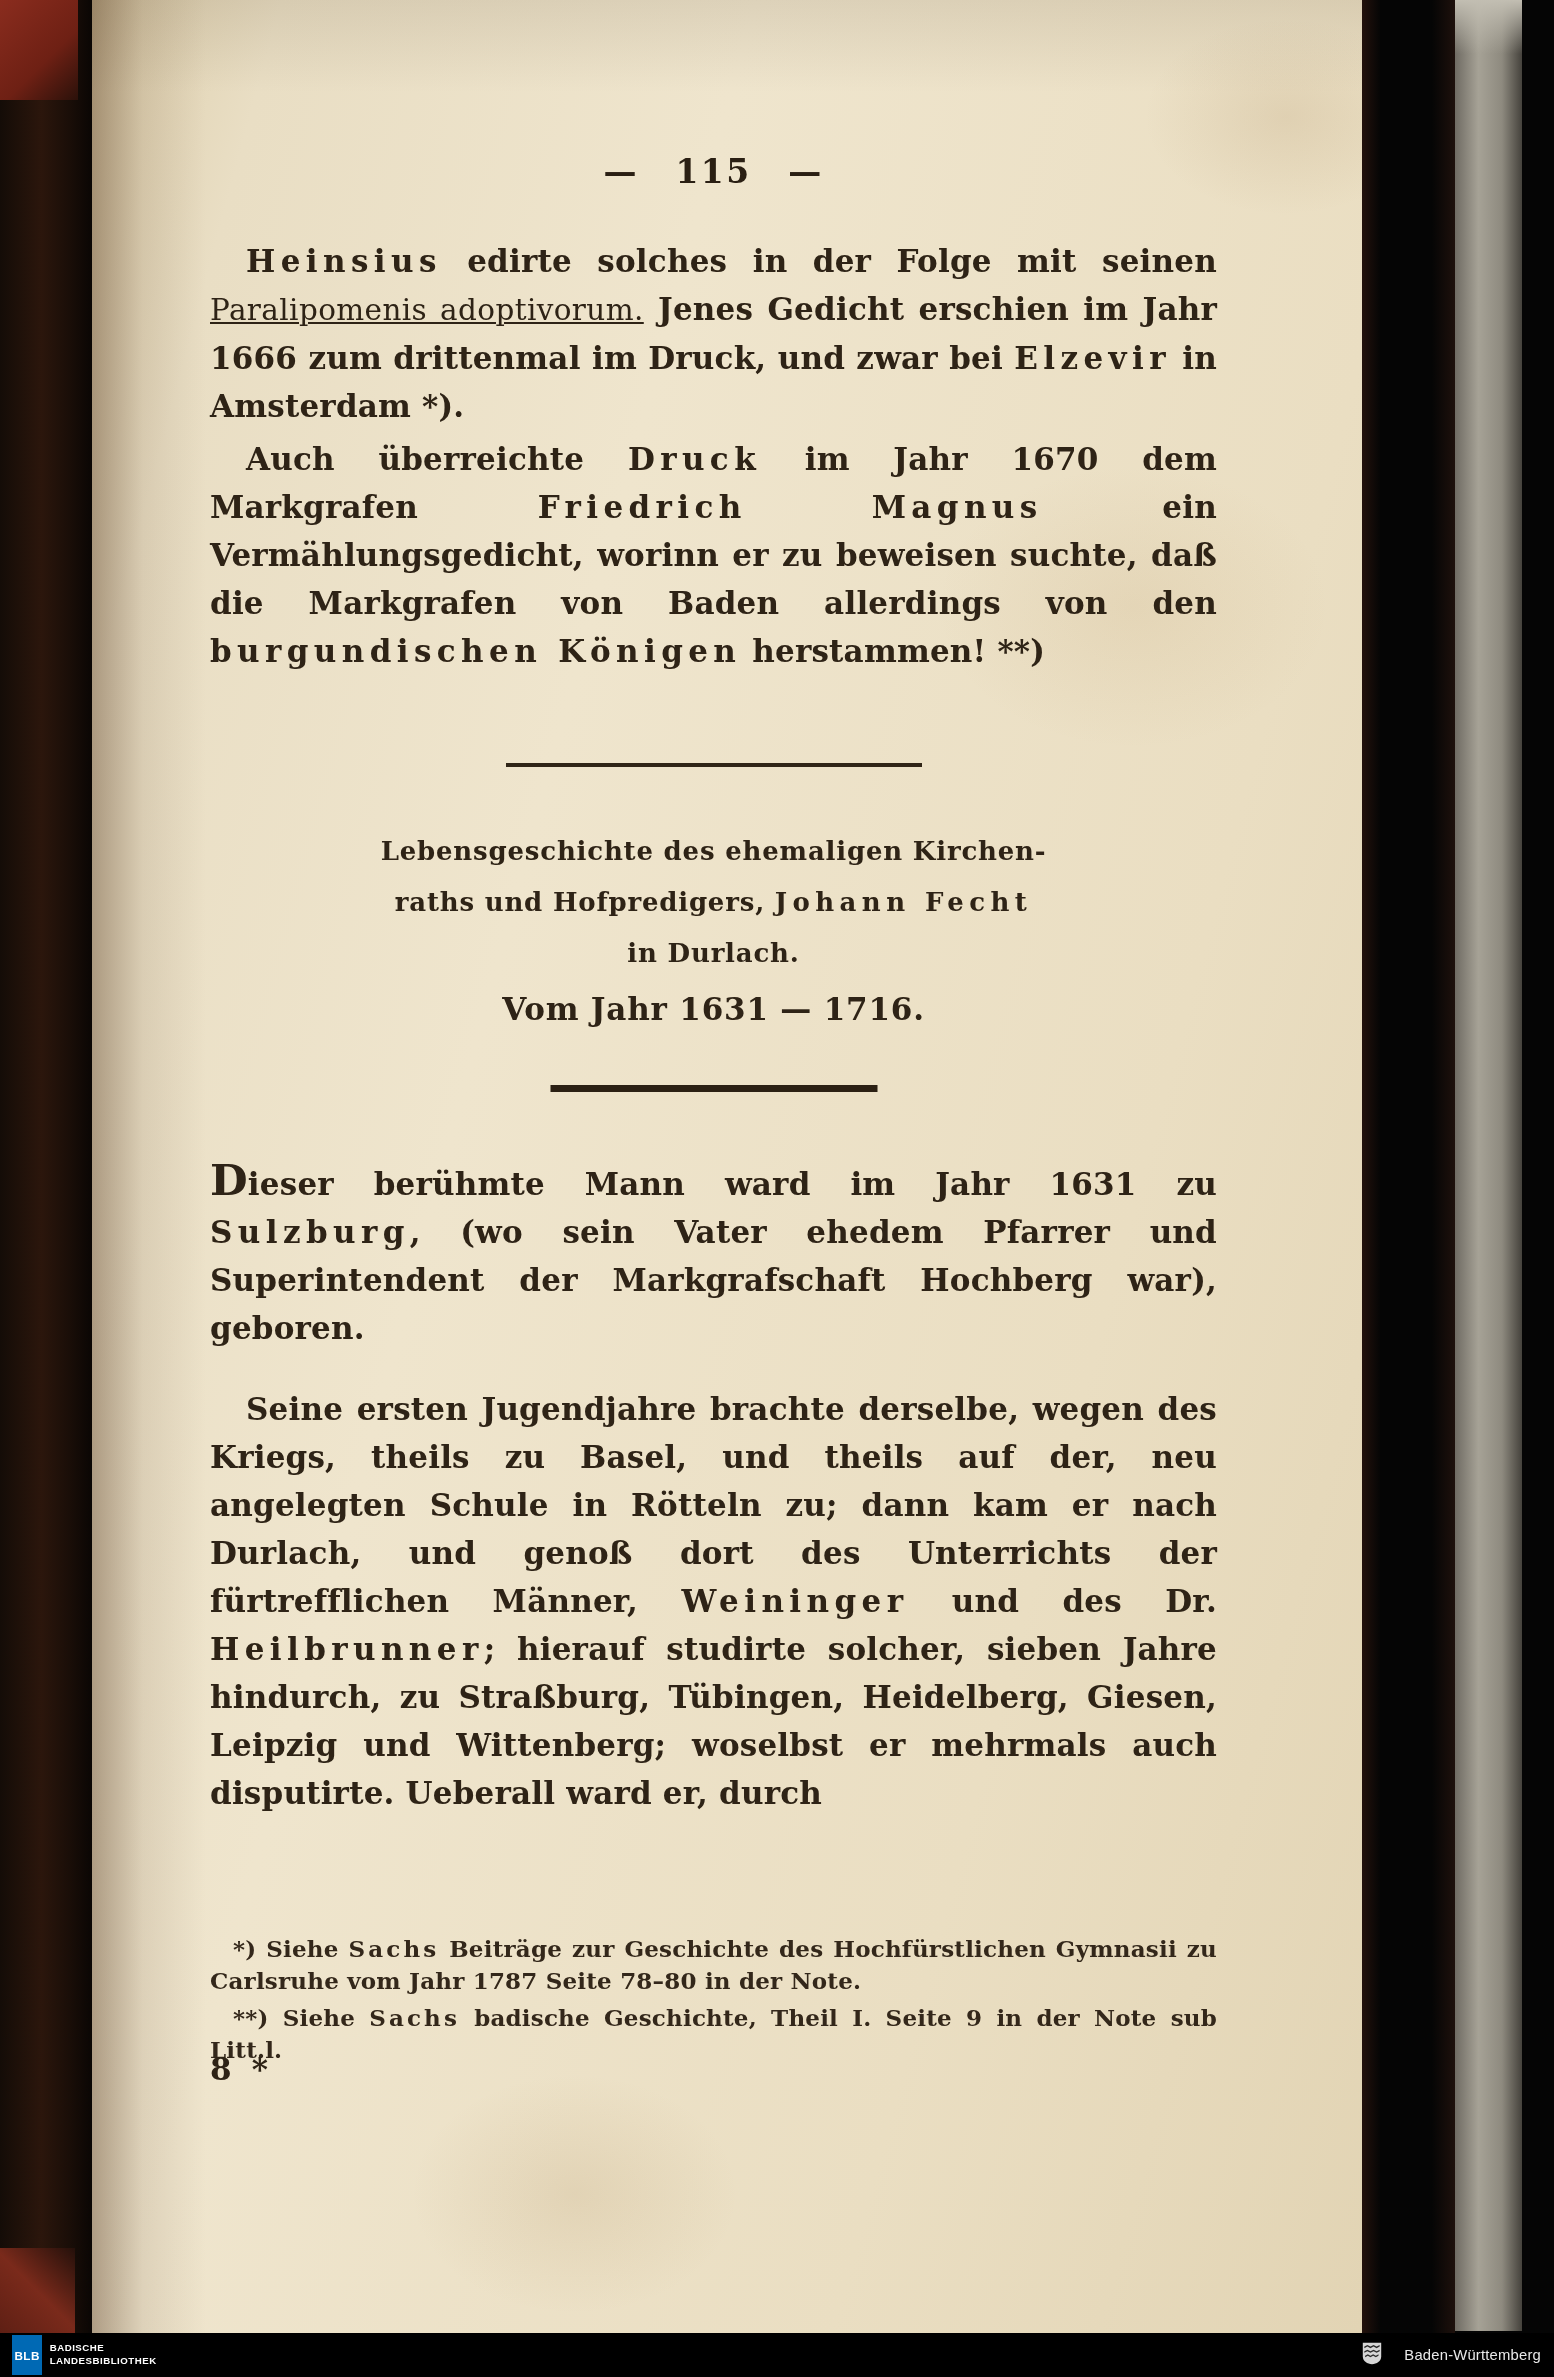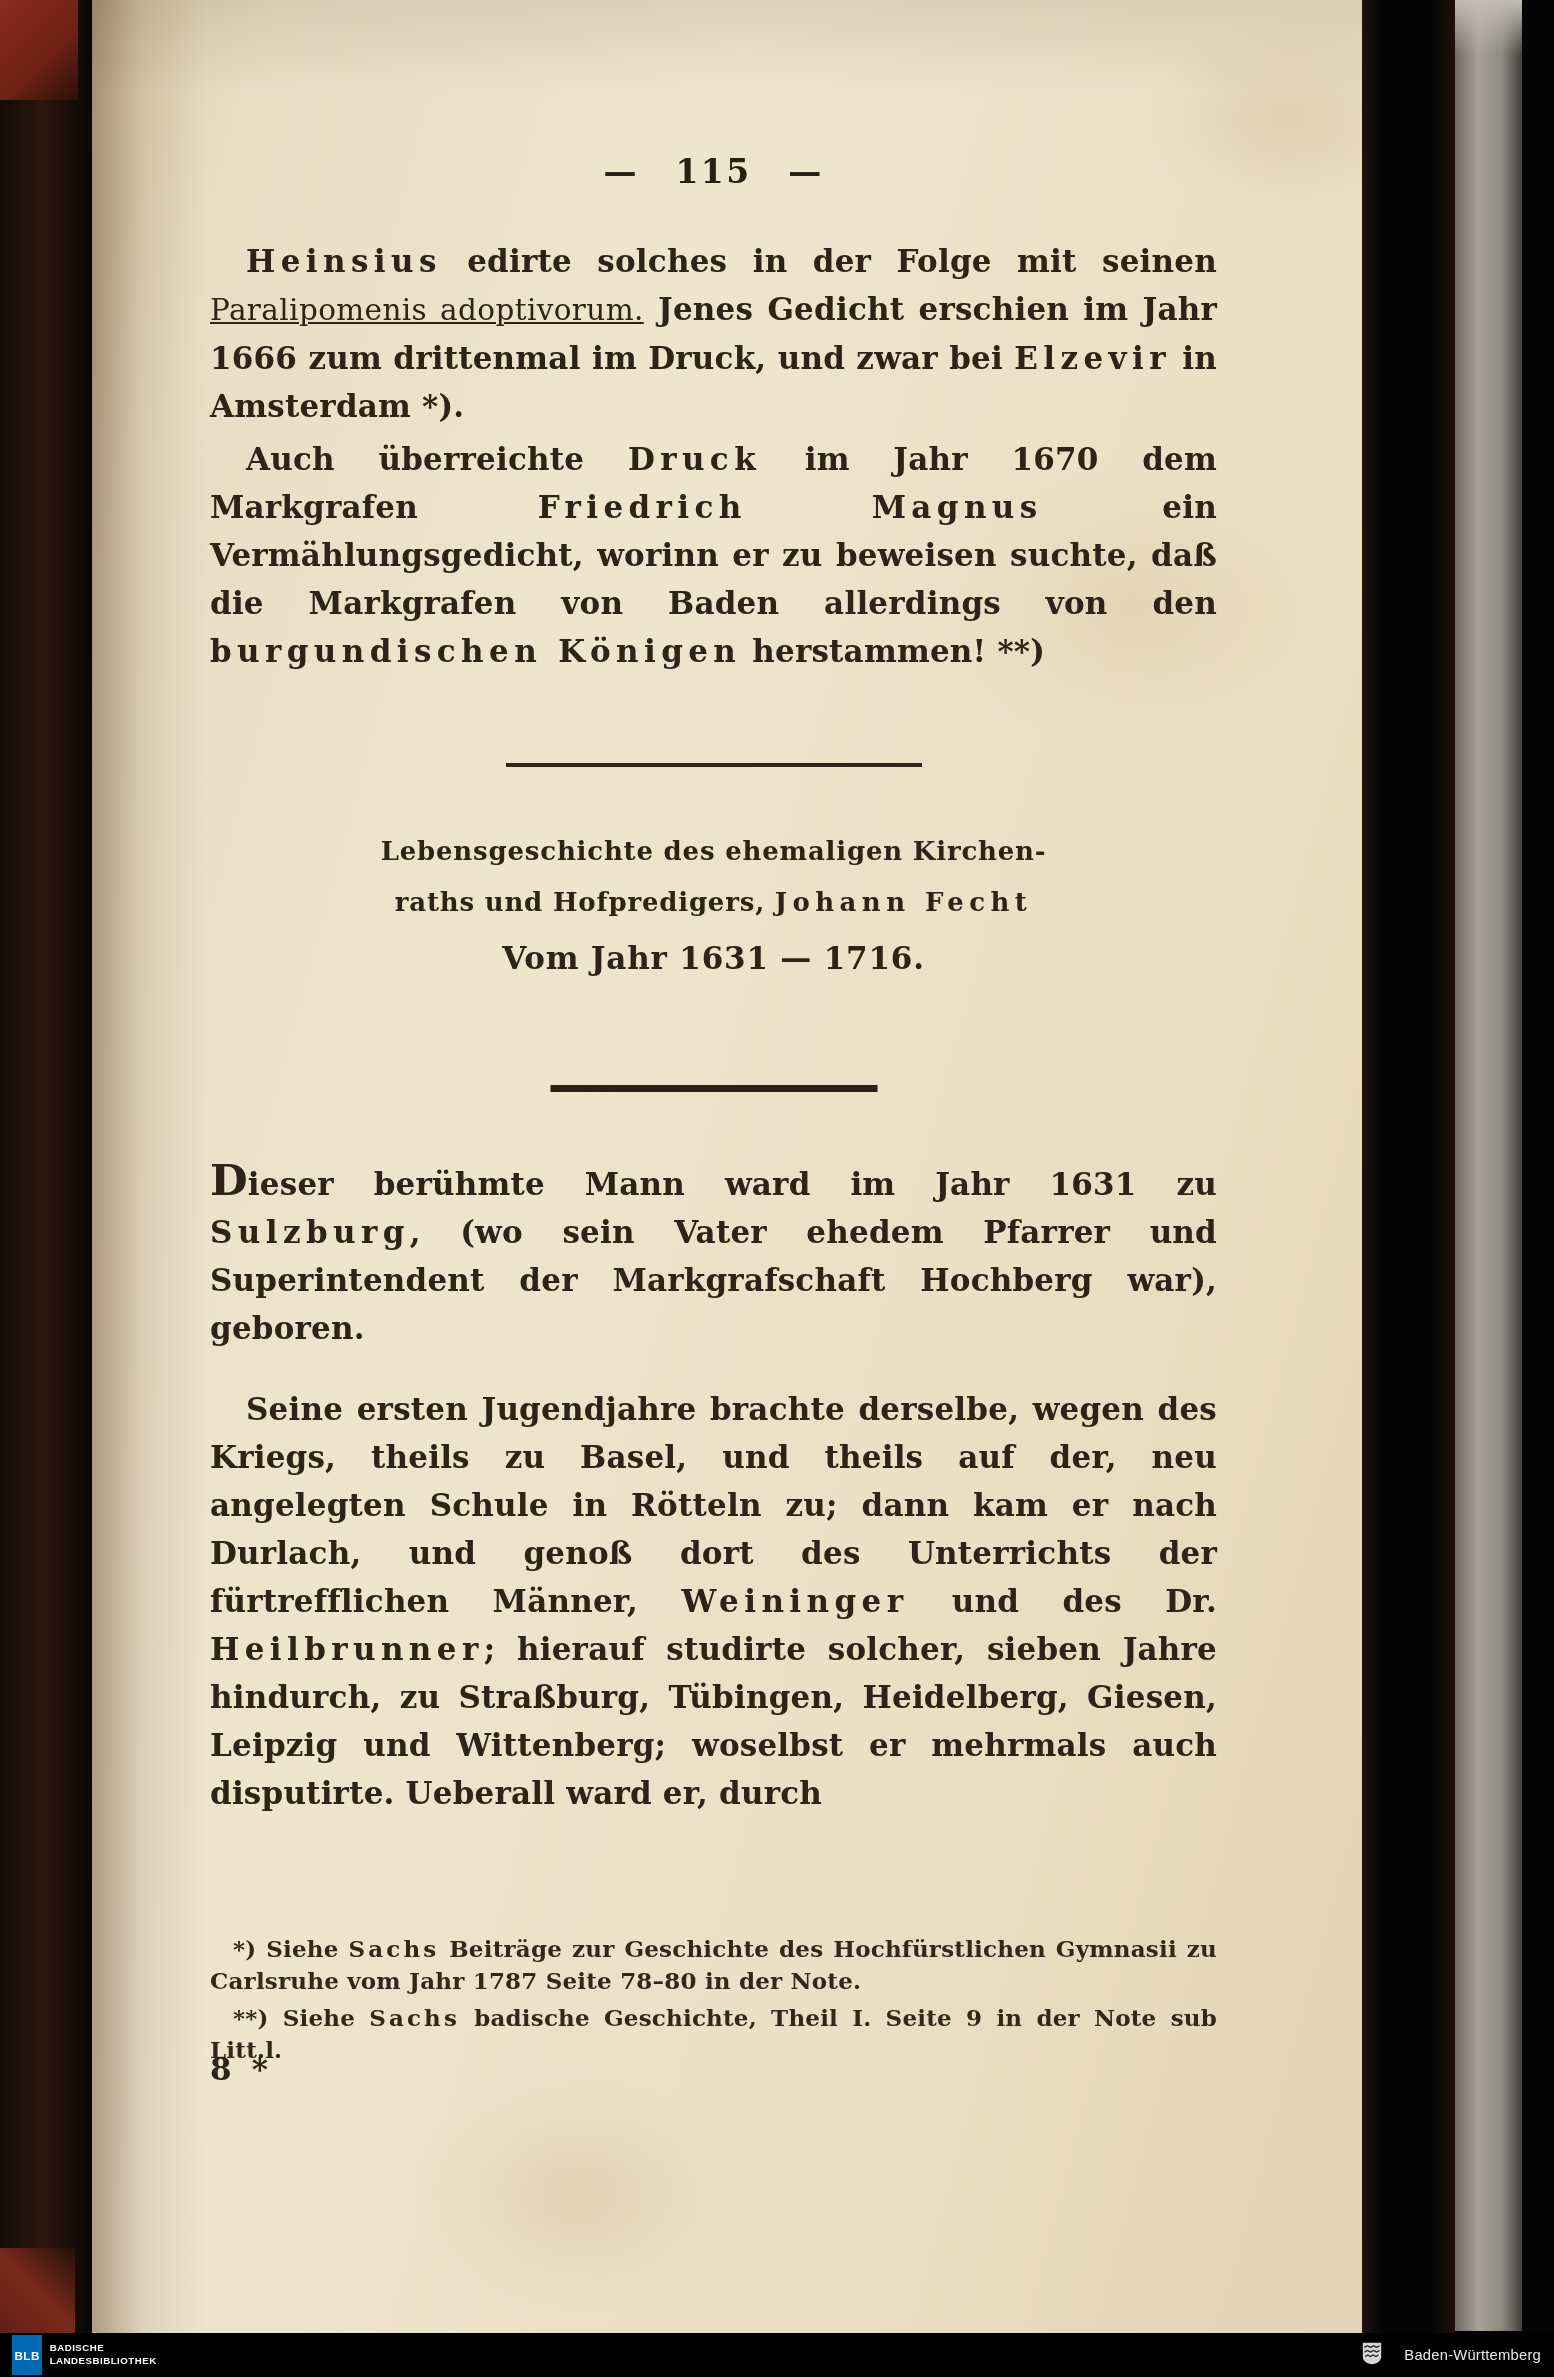--- a/index.html
+++ b/index.html
@@ -118,20 +118,21 @@
 
       <p class="para indent block" style="top:237px;"><span class="spaced">Heinsius</span><span> edirte solches in der Folge mit seinen </span><span class="latin">Paralipomenis adoptivorum.</span><span> Jenes Gedicht erschien im Jahr 1666 zum drittenmal im Druck, und zwar bei </span><span class="spaced">Elzevir</span><span> in Amsterdam *).</span></p>
 
       <p class="para indent block" style="top:435px;"><span>Auch überreichte </span><span class="spaced">Druck</span><span> im Jahr 1670 dem Markgrafen </span><span class="spaced">Friedrich Magnus</span><span> ein Vermählungsgedicht, worinn er zu beweisen suchte, daß die Markgrafen von Baden allerdings von den </span><span class="spaced">burgundischen Königen</span><span> herstammen! **)</span></p>
 
       <div class="rule-thin"></div>
 
       <div class="block heading">
         <div class="h-line">Lebensgeschichte des ehemaligen Kirchen-</div>
         <div class="h-line"><span>raths und Hofpredigers, </span><span class="spaced">Johann Fecht</span></div>
+        <div class="h-line">in Durlach.</div>
         <div class="h-sub">Vom Jahr 1631 — 1716.</div>
       </div>
 
       <div class="rule-thick"></div>
 
       <p class="para block" style="top:1160px;"><span class="initial">D</span><span>ieser berühmte Mann ward im Jahr 1631 zu </span><span class="spaced">Sulzburg</span><span>, (wo sein Vater ehedem Pfarrer und Superintendent der Markgrafschaft Hochberg war), geboren.</span></p>
 
       <p class="para indent block" style="top:1385px;"><span>Seine ersten Jugendjahre brachte derselbe, wegen des Kriegs, theils zu Basel, und theils auf der, neu angelegten Schule in Rötteln zu; dann kam er nach Durlach, und genoß dort des Unterrichts der fürtrefflichen Männer, </span><span class="spaced">Weininger</span><span> und des Dr. </span><span class="spaced">Heilbrunner</span><span>; hierauf studirte solcher, sieben Jahre hindurch, zu Straßburg, Tübingen, Heidelberg, Giesen, Leipzig und Wittenberg; woselbst er mehrmals auch disputirte.  Ueberall ward er, durch</span></p>
 
       <div class="block footnotes">

